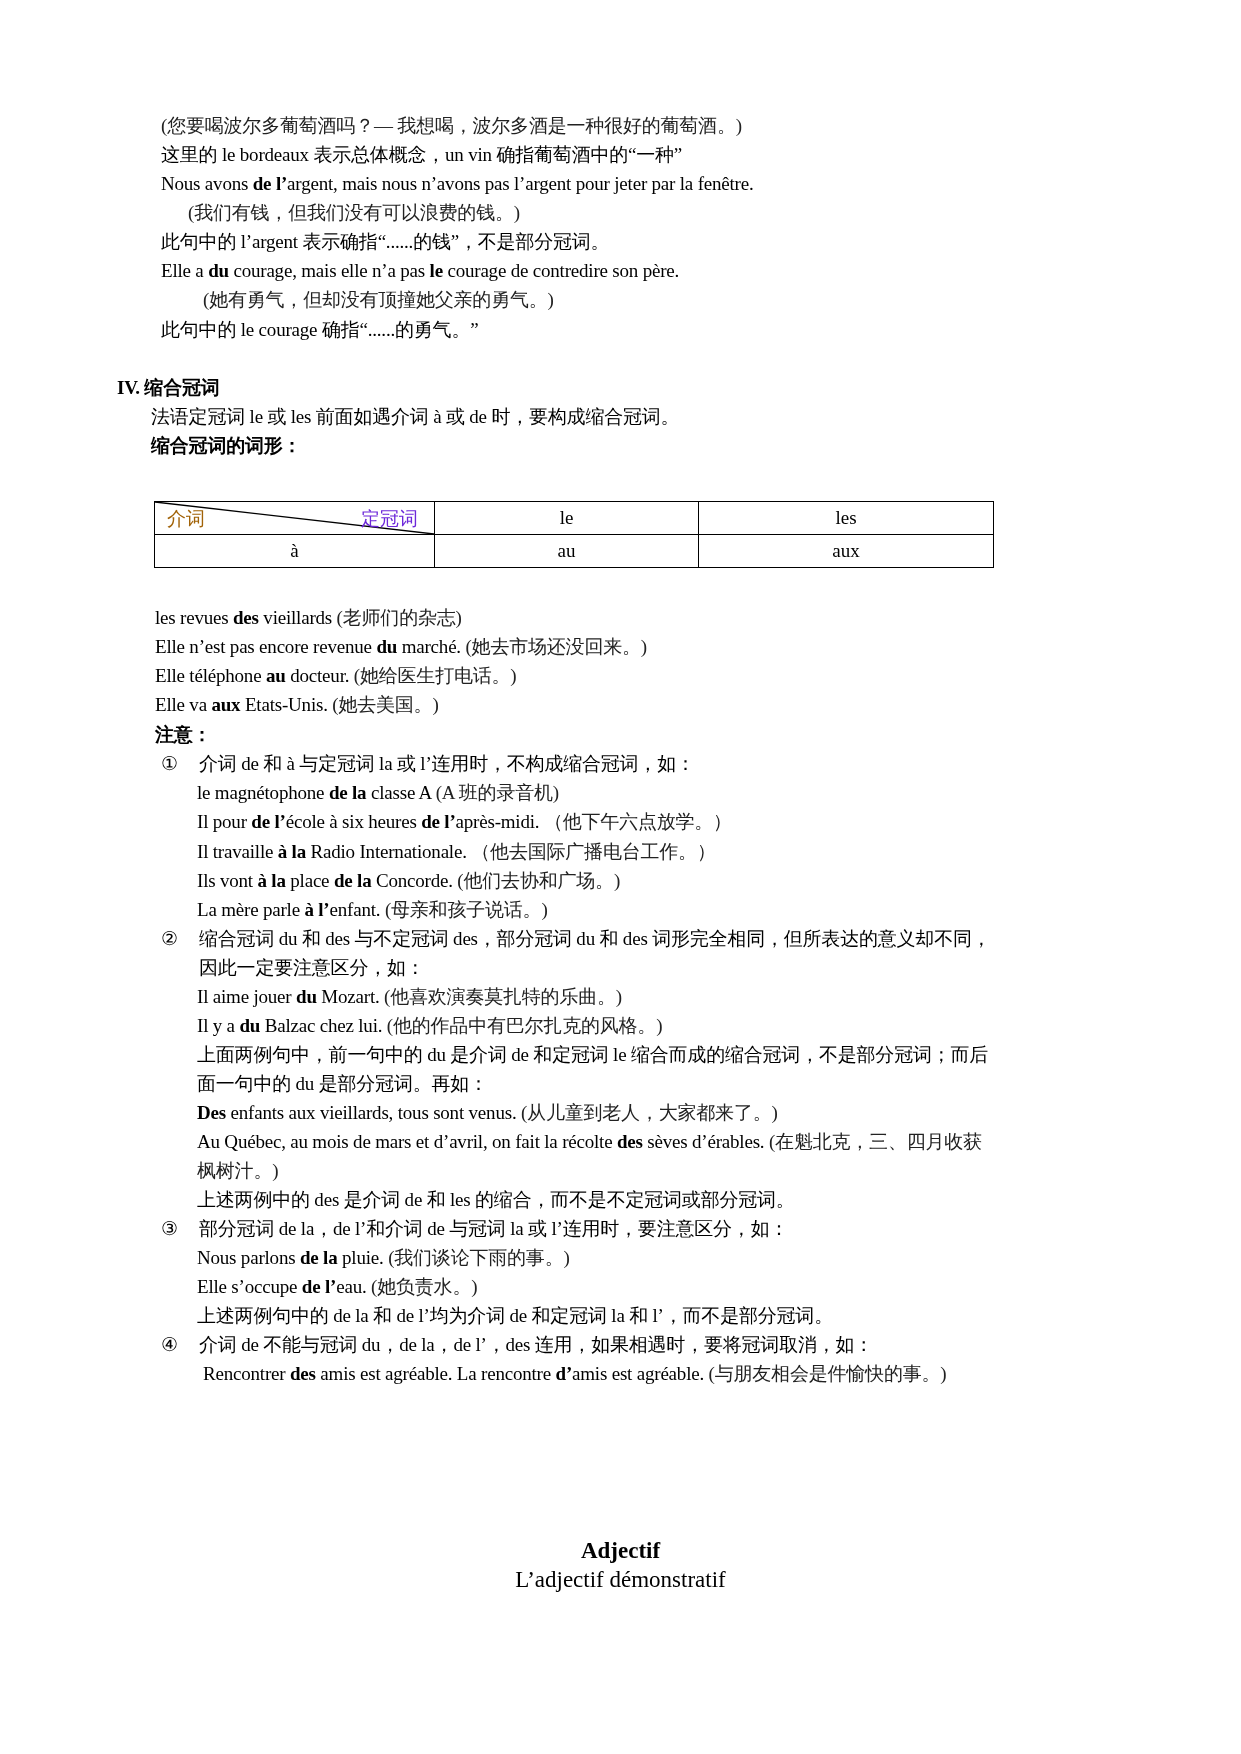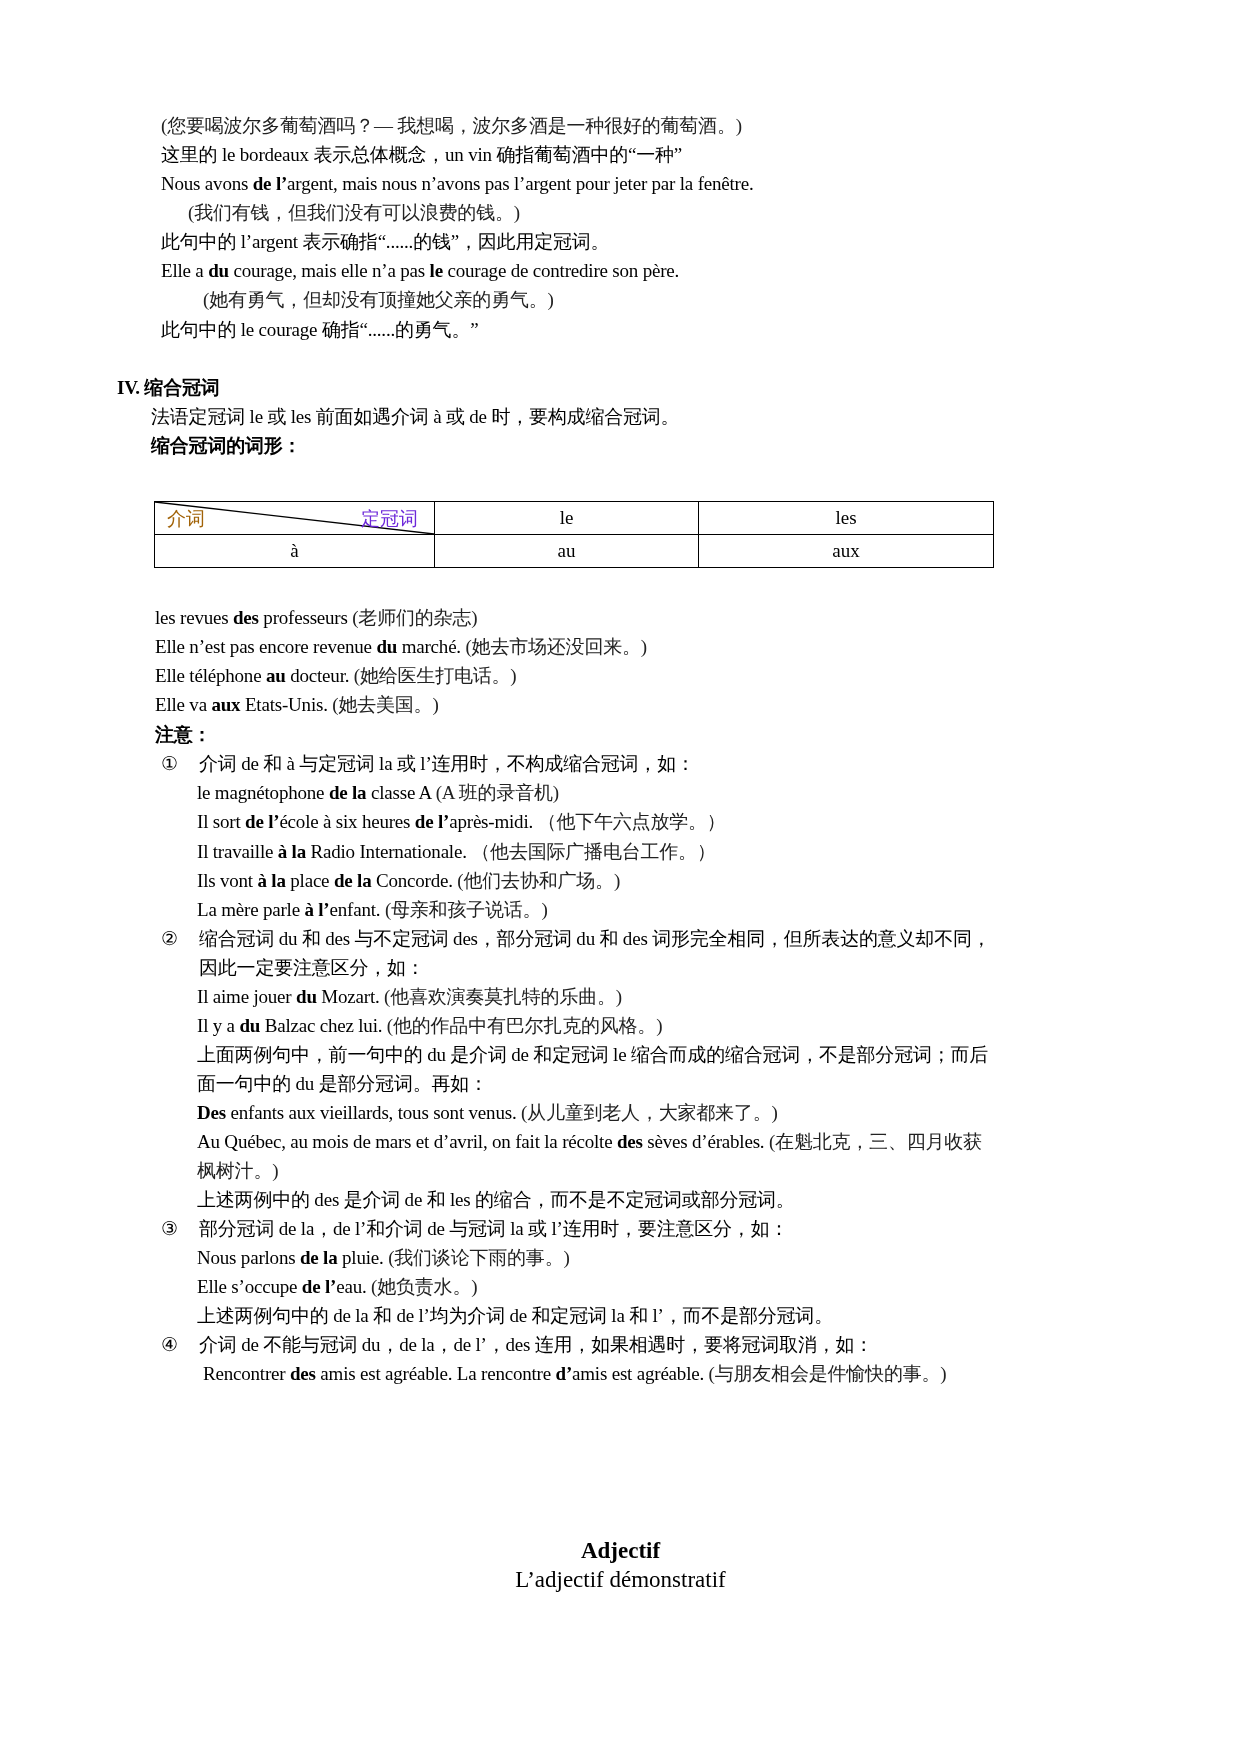--- a/index.html
+++ b/index.html
@@ -24,21 +24,21 @@
   .title-main { top: 1538px; font-size: 23px; font-weight: bold; }
   .title-sub { top: 1567px; font-size: 23px; }
 </style>
 </head>
 <body>
 
 <div class="line cn" style="left:161px; top:114px;">(您要喝波尔多葡萄酒吗？— 我想喝，波尔多酒是一种很好的葡萄酒。)</div>
 <div class="line" style="left:161px; top:143px;">这里的 le bordeaux 表示总体概念，un vin 确指葡萄酒中的“一种”</div>
 <div class="line" style="left:161px; top:172px;"><span>Nous avons </span><b>de l’</b><span>argent, mais nous n’avons pas l’argent pour jeter par la fenêtre.</span></div>
 <div class="line cn" style="left:188px; top:201px;">(我们有钱，但我们没有可以浪费的钱。)</div>
-<div class="line" style="left:161px; top:230px;">此句中的 l’argent 表示确指“......的钱”，因此用定冠词。</div>
+<div class="line" style="left:161px; top:230px;">此句中的 l’argent 表示确指“......的钱”，不是部分冠词。</div>
 <div class="line" style="left:161px; top:259px;"><span>Elle a </span><b>du</b><span> courage, mais elle n’a pas </span><b>le</b><span> courage de contredire son père.</span></div>
 <div class="line cn" style="left:203px; top:288px;">(她有勇气，但却没有顶撞她父亲的勇气。)</div>
 <div class="line" style="left:161px; top:318px;">此句中的 le courage 确指“......的勇气。”</div>
 
 <div class="line heading" style="left:117px; top:376px;">IV.  缩合冠词</div>
 <div class="line" style="left:151px; top:405px;">法语定冠词 le 或 les 前面如遇介词 à 或 de 时，要构成缩合冠词。</div>
 <div class="line sub-heading" style="left:151px; top:434px;">缩合冠词的词形：</div>
 
 <table class="contract">
   <tbody>
@@ -54,30 +54,30 @@
     <td>les</td>
   </tr>
   <tr>
     <td class="c0">à</td>
     <td class="c1">au</td>
     <td>aux</td>
   </tr>
 </tbody>
   </table>
 
-<div class="line" style="left:155px; top:606px;"><span>les revues </span><b>des</b><span> professeurs </span><span class="cn">(老师们的杂志)</span></div>
+<div class="line" style="left:155px; top:606px;"><span>les revues </span><b>des</b><span> vieillards </span><span class="cn">(老师们的杂志)</span></div>
 <div class="line" style="left:155px; top:635px;"><span>Elle n’est pas encore revenue </span><b>du</b><span> marché. </span><span class="cn">(她去市场还没回来。)</span></div>
 <div class="line" style="left:155px; top:664px;"><span>Elle téléphone </span><b>au</b><span> docteur. </span><span class="cn">(她给医生打电话。)</span></div>
 <div class="line" style="left:155px; top:693px;"><span>Elle va </span><b>aux</b><span> Etats-Unis. </span><span class="cn">(她去美国。)</span></div>
 <div class="line sub-heading" style="left:155px; top:723px;">注意：</div>
 
 <div class="num" style="left:161px; top:752px;">①</div>
 <div class="line" style="left:199px; top:752px;">介词 de  和 à 与定冠词 la 或 l’连用时，不构成缩合冠词，如：</div>
 <div class="line" style="left:197px; top:781px;"><span>le magnétophone </span><b>de la</b><span> classe A </span><span class="cn">(A 班的录音机)</span></div>
-<div class="line" style="left:197px; top:810px;"><span>Il sort </span><b>de l’</b><span>école à six heures </span><b>de l’</b><span>après-midi. </span><span class="cn">（他下午六点放学。）</span></div>
+<div class="line" style="left:197px; top:810px;"><span>Il pour </span><b>de l’</b><span>école à six heures </span><b>de l’</b><span>après-midi. </span><span class="cn">（他下午六点放学。）</span></div>
 <div class="line" style="left:197px; top:840px;"><span>Il travaille </span><b>à la</b><span> Radio Internationale. </span><span class="cn">（他去国际广播电台工作。）</span></div>
 <div class="line" style="left:197px; top:869px;"><span>Ils vont </span><b>à la</b><span> place </span><b>de la</b><span> Concorde. </span><span class="cn">(他们去协和广场。)</span></div>
 <div class="line" style="left:197px; top:898px;"><span>La mère parle </span><b>à l’</b><span>enfant. </span><span class="cn">(母亲和孩子说话。)</span></div>
 
 <div class="num" style="left:161px; top:927px;">②</div>
 <div class="line" style="left:199px; top:927px;">缩合冠词 du 和 des 与不定冠词 des，部分冠词 du 和 des 词形完全相同，但所表达的意义却不同，</div>
 <div class="line" style="left:199px; top:956px;">因此一定要注意区分，如：</div>
 <div class="line" style="left:197px; top:985px;"><span>Il aime jouer </span><b>du</b><span> Mozart. </span><span class="cn">(他喜欢演奏莫扎特的乐曲。)</span></div>
 <div class="line" style="left:197px; top:1014px;"><span>Il y a </span><b>du</b><span> Balzac chez lui. </span><span class="cn">(他的作品中有巴尔扎克的风格。)</span></div>
 <div class="line" style="left:197px; top:1043px;">上面两例句中，前一句中的 du 是介词 de  和定冠词 le 缩合而成的缩合冠词，不是部分冠词；而后</div>

